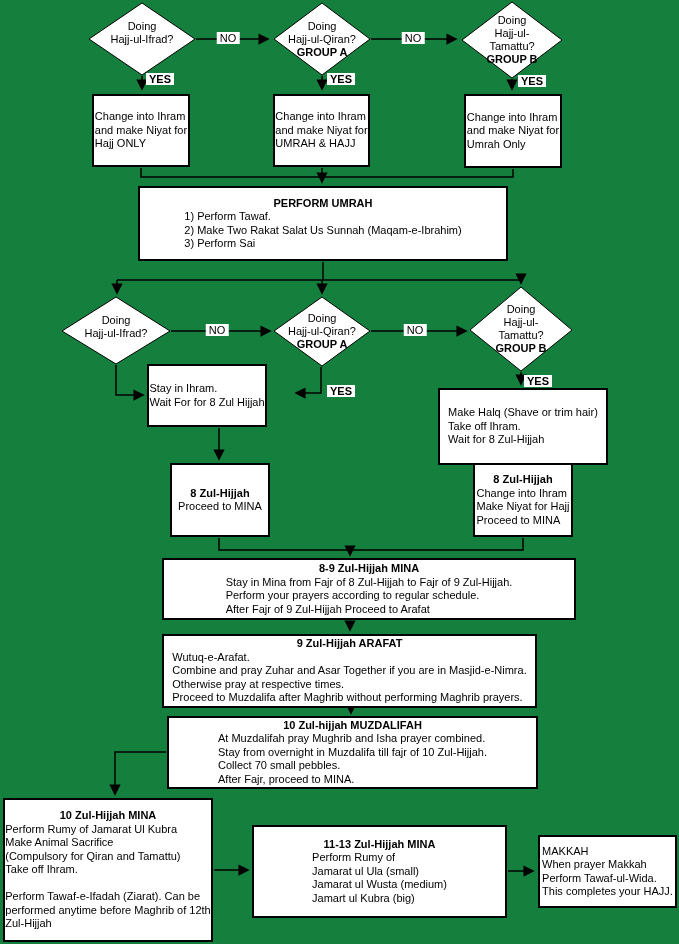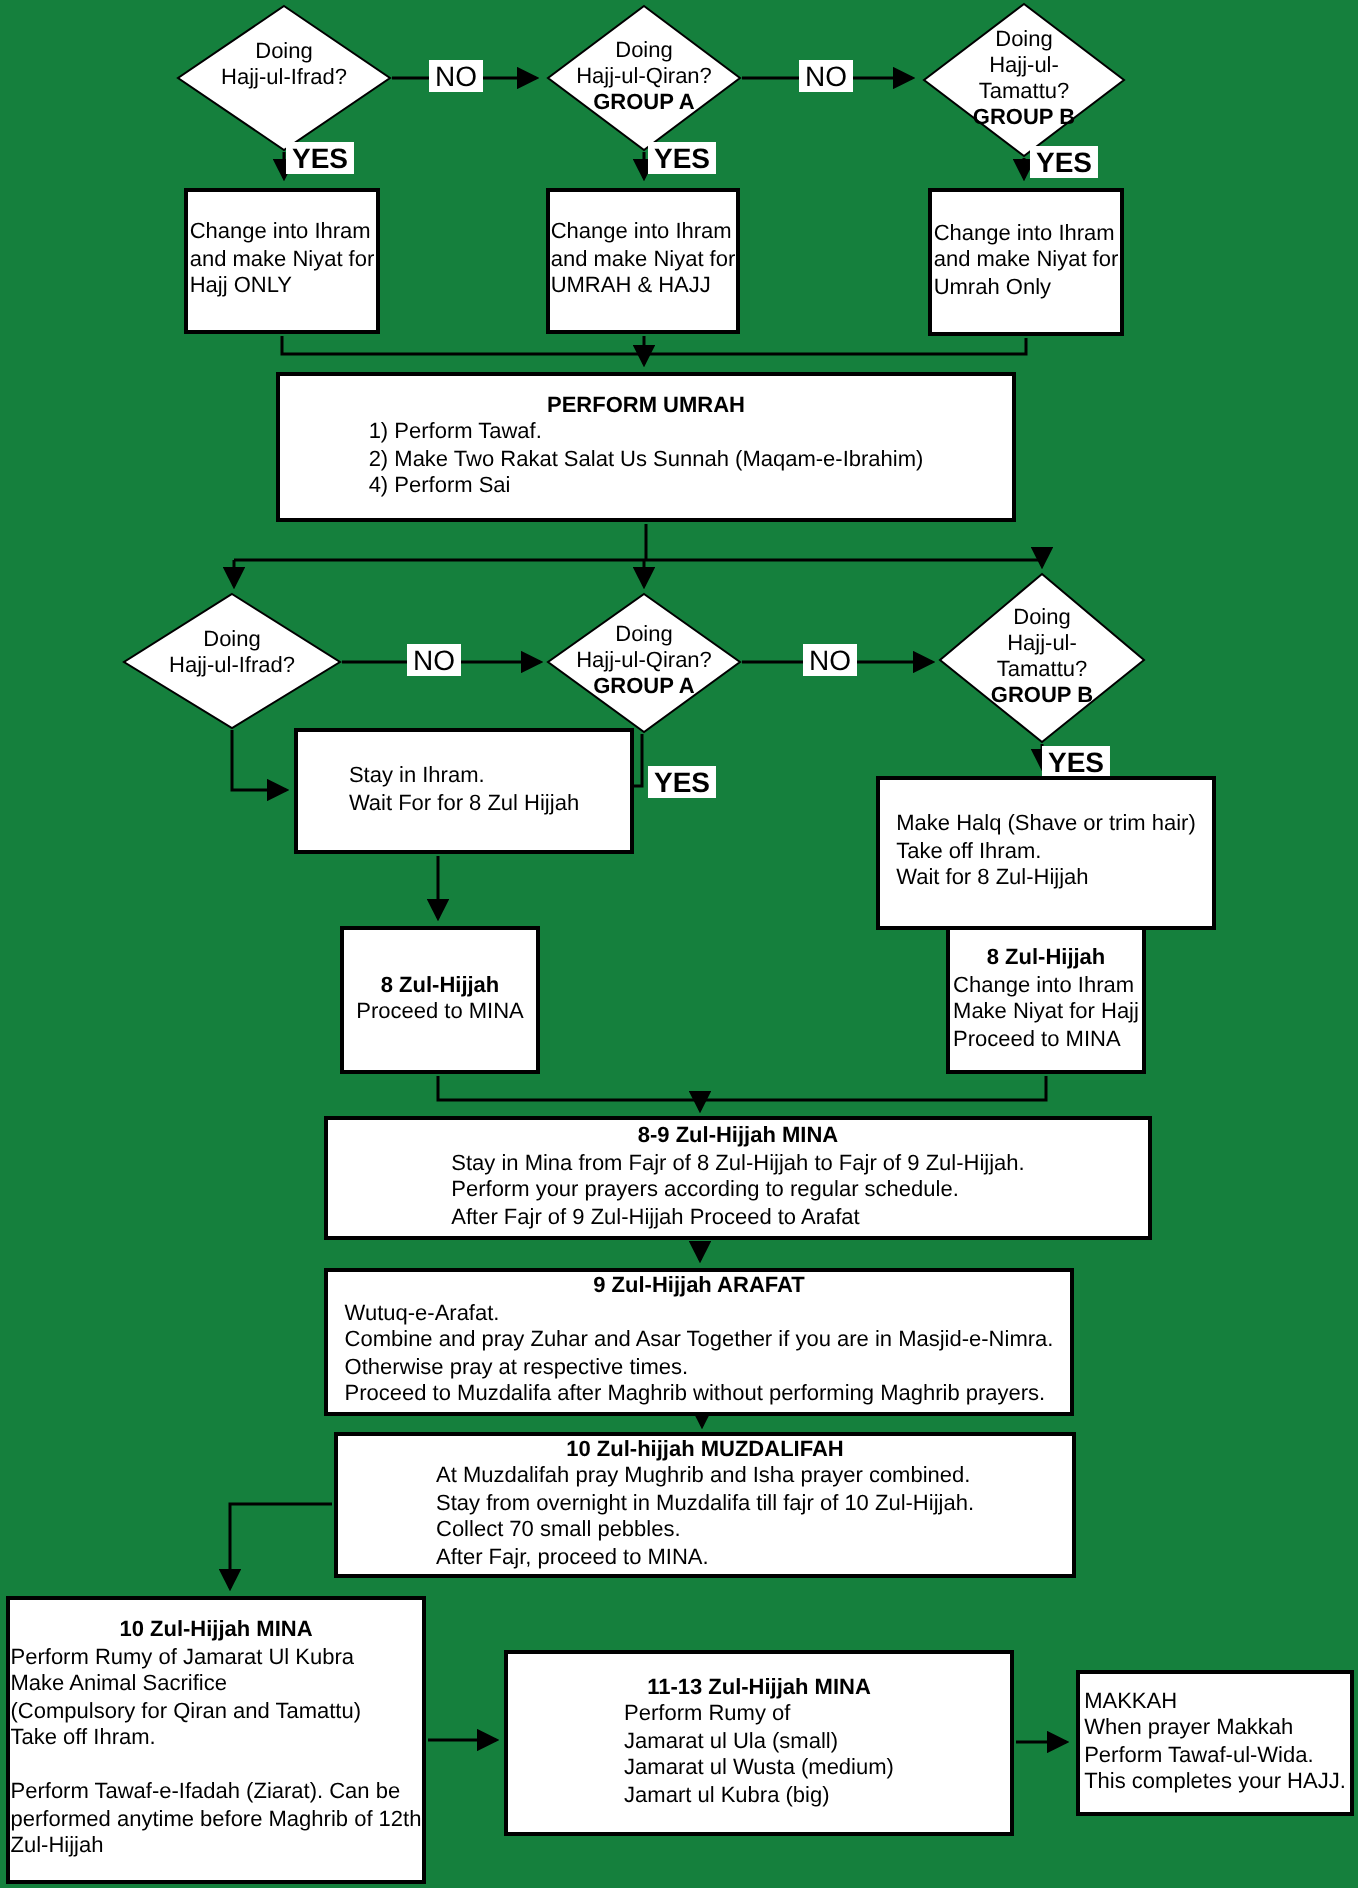--- a/index.html
+++ b/index.html
@@ -9,21 +9,21 @@
   .lines { position:absolute; left:0; top:0; pointer-events:none; }
   .node { position:absolute; border:2px solid #000; background:#fff;
           display:flex; flex-direction:column; align-items:center; justify-content:center;
           text-align:left; font-size:11px; line-height:13.5px; }
   .node-title { font-weight:bold; white-space:pre-line; }
   .node-body  { white-space:pre-line; }
   .dtext { position:absolute; transform:translate(-50%,-50%); text-align:center;
            font-size:11px; line-height:13px; }
   .dlabel { white-space:pre-line; }
   .dgroup { font-weight:bold; }
-  .edge { position:absolute; transform:translate(-50%,-50%); font-size:14px;
+  .edge { position:absolute; transform:translate(-50%,-50%); font-size:11px;
           background:#fff; padding:0 3px; }
   .yes { font-weight:bold; }
 </style>
 </head>
 <body>
 
 <div class="canvas">
 
   <svg class="lines" width="679" height="944" viewBox="0 0 679 944">
     <defs>
@@ -136,24 +136,24 @@
   <div class="node" style="left:464px;top:94px;width:98px;height:74px">
     <div class="node-body">Change into Ihram
 and make Niyat for
 Umrah Only</div>
   </div>
 
   <div class="node" style="left:138px;top:186px;width:370px;height:75px">
     <div class="node-title">PERFORM UMRAH</div>
     <div class="node-body">1) Perform Tawaf.
 2) Make Two Rakat Salat Us Sunnah (Maqam-e-Ibrahim)
-4) Perform Sai</div>
-  </div>
-
-  <div class="node" style="left:147px;top:364px;width:170px;height:63px">
+3) Perform Sai</div>
+  </div>
+
+  <div class="node" style="left:147px;top:364px;width:120px;height:63px">
     <div class="node-body">Stay in Ihram.
 Wait For for 8 Zul Hijjah</div>
   </div>
   <div class="node" style="left:438px;top:388px;width:170px;height:77px">
     <div class="node-body">Make Halq (Shave or trim hair)
 Take off Ihram.
 Wait for 8 Zul-Hijjah</div>
   </div>
 
   <div class="node" style="left:170px;top:463px;width:100px;height:74px">

